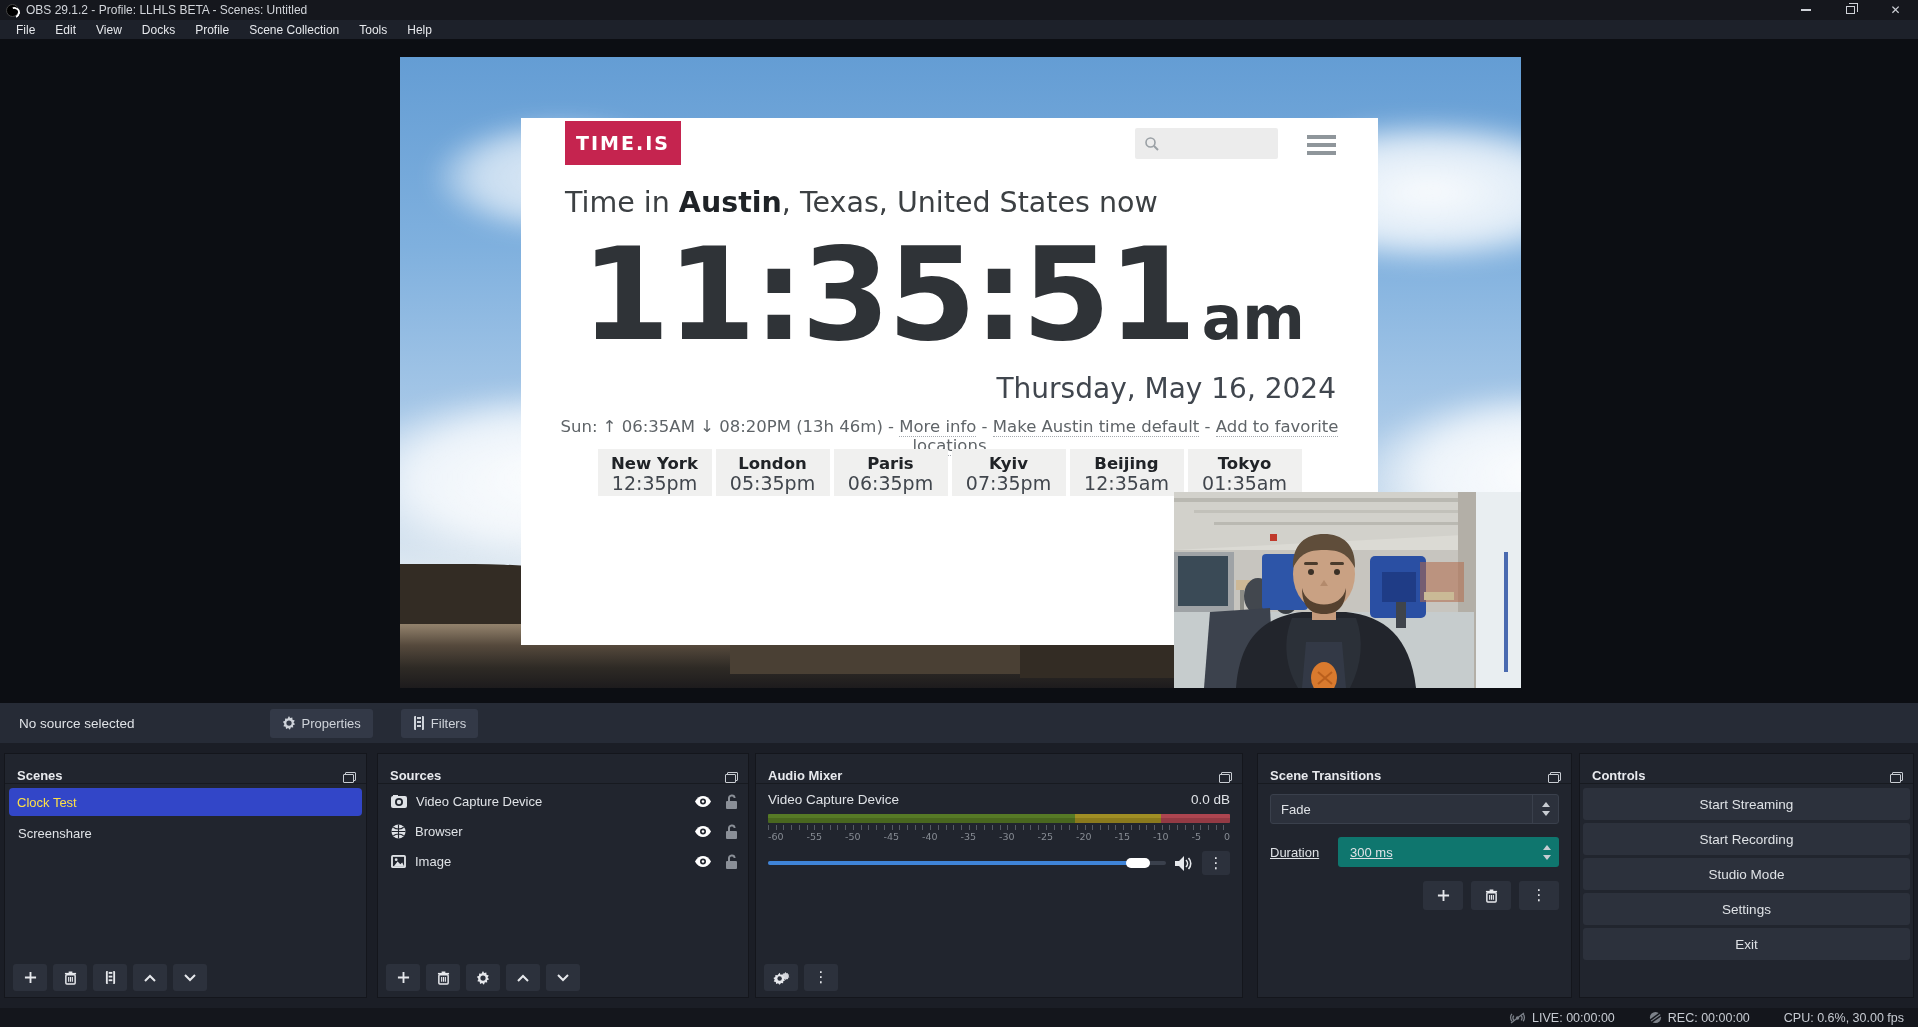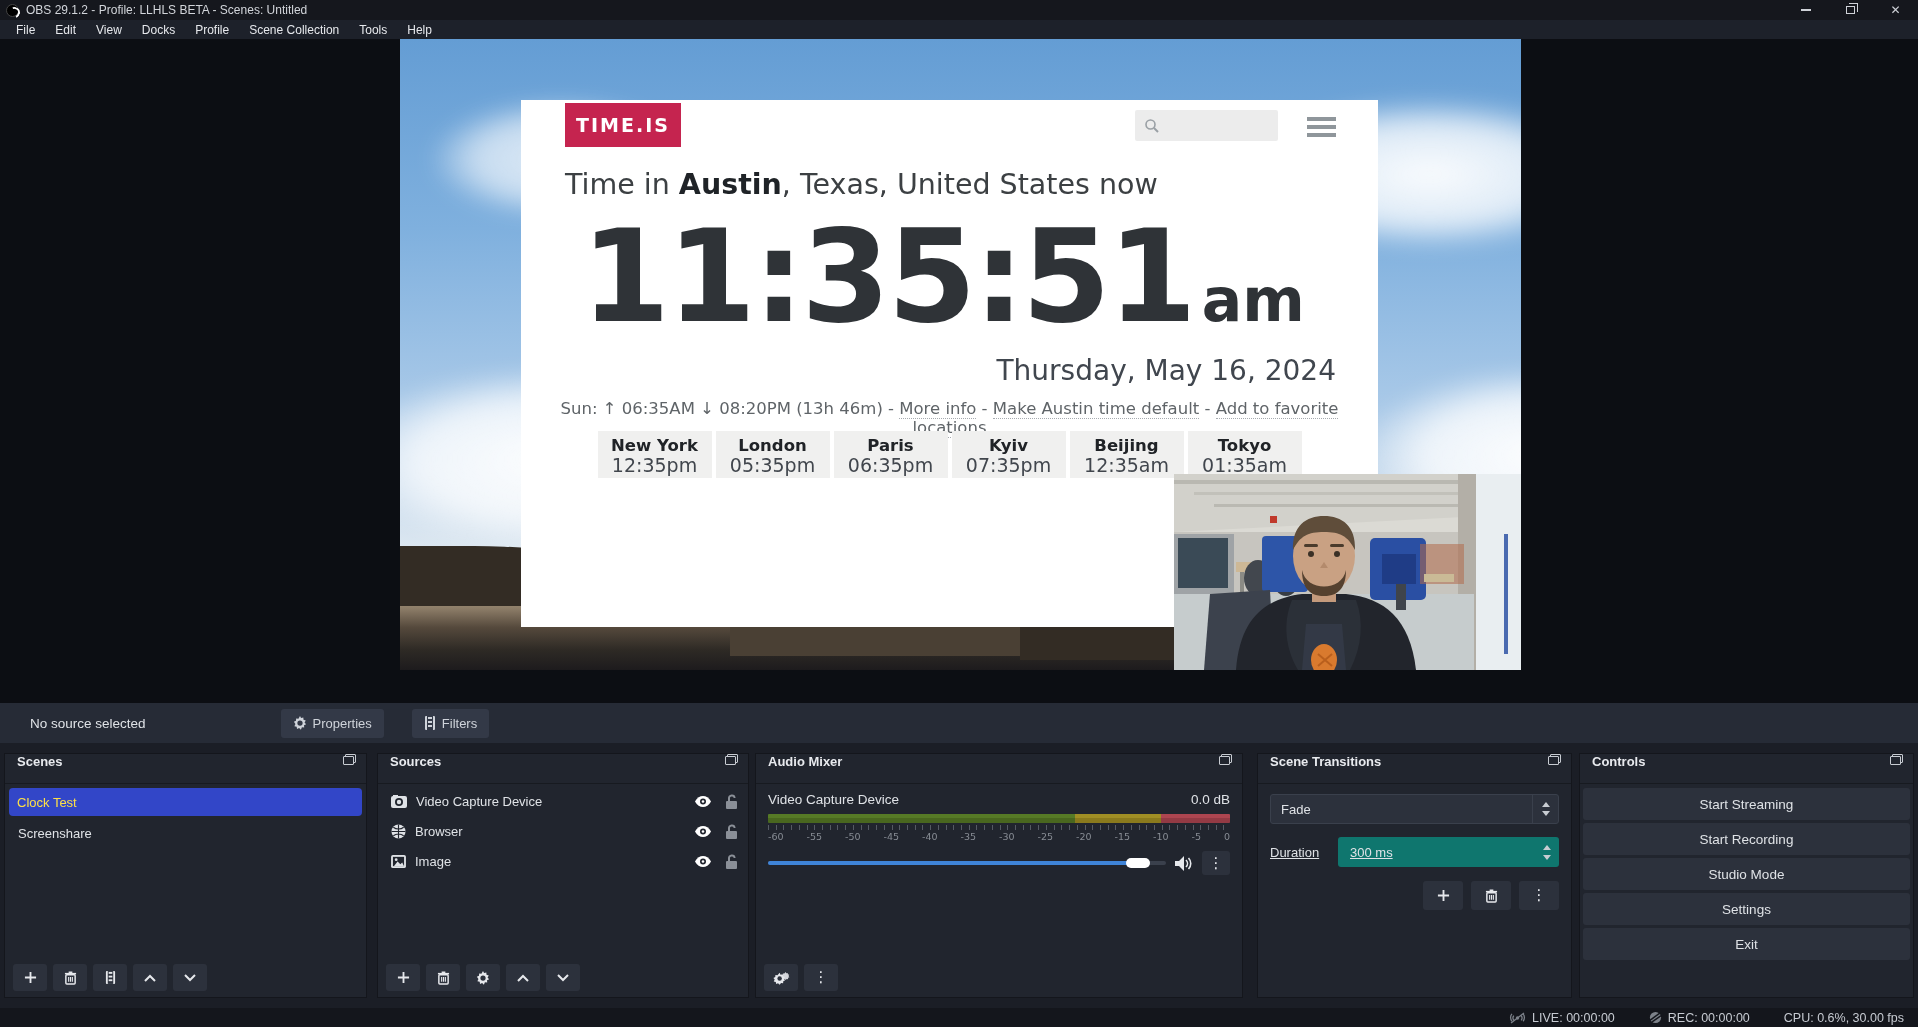--- a/index.html
+++ b/index.html
@@ -19,21 +19,21 @@
   .wb-min{width:10px;height:1.5px;background:#cfd2d8;}
   .wb-max{width:9px;height:8px;border:1px solid #cfd2d8;position:relative;}
   .wb-max::before{content:"";position:absolute;left:2px;top:-4px;width:8px;height:8px;border:1px solid #cfd2d8;border-left:none;border-bottom:none;}
 
   
   .menubar{position:absolute;left:0;top:20px;width:100%;height:19px;background:#1d212a;display:flex;align-items:flex-start;padding-left:6px;}
   .menu-item{font-size:12px;color:#e6e8ec;padding:0 10px;height:19px;display:flex;align-items:center;}
 
   
   .preview{position:absolute;left:0;top:39px;width:100%;height:664px;background:#0c0e13;}
-  .canvas{position:absolute;left:400px;top:0;width:1121px;height:631px;overflow:hidden;
+  .canvas{position:absolute;left:400px;top:18px;width:1121px;height:631px;overflow:hidden;
           background:linear-gradient(180deg,#649dd4 0%,#7fb0de 30%,#a9c9e8 58%,#cfdfee 75%,#e2ebf2 83%);}
   .cloud{position:absolute;border-radius:50%;filter:blur(10px);background:radial-gradient(ellipse at center,rgba(255,255,255,.96) 0%,rgba(255,255,255,.75) 45%,rgba(255,255,255,0) 72%);}
   .desert{position:absolute;left:0;bottom:0;width:100%;height:112px;
           background:linear-gradient(180deg,#d8cdb2 0%,#c6b491 22%,#8d7d68 45%,#55493c 62%,#2e2a25 82%,#1d1b1d 100%);}
   .mound{position:absolute;background:#4a4034;border-radius:50% 50% 0 0;}
   .mound.dark{background:#332c24;}
 
   
   .card{position:absolute;left:121px;top:61px;width:857px;height:527px;background:#fff;z-index:2;}
   .ti-logo{position:absolute;left:44px;top:3px;width:116px;height:44px;background:#c5244f;color:#fff;
@@ -55,29 +55,29 @@
   .ti-cities{position:absolute;left:0;top:331px;width:100%;display:flex;justify-content:center;gap:4px;}
   .city{width:114px;height:47px;background:#f0f0ef;text-align:center;font-family:"DejaVu Sans",sans-serif;padding-top:5px;}
   .city .cname{font-size:16.5px;font-weight:bold;color:#202327;}
   .city .ctime{font-size:19px;color:#41464d;line-height:1.15;}
 
   
   .webcam{position:absolute;left:774px;top:435px;width:347px;height:196px;z-index:5;background:#c9cac6;}
 
   
   .ctxbar{position:absolute;left:0;top:703px;width:100%;height:40px;background:#262b36;display:flex;align-items:center;}
-  .ctx-status{font-size:13.5px;color:#dfe2e6;margin-left:30px;}
+  .ctx-status{font-size:13.5px;color:#dfe2e6;margin-left:19px;}
   .ctx-btn{height:29px;background:#333947;border-radius:3px;color:#cfd3da;font-size:13px;
            display:flex;align-items:center;padding:0 12px;gap:6px;}
   .ctx-btn.props{margin-left:135px;}
   .ctx-btn.filters{margin-left:28px;}
 
   
   .dock{position:absolute;top:753px;height:245px;background:#21252e;border:1px solid #14161c;}
-  .dock-header{height:30px;background:#21252e;border-bottom:1px solid #171a20;display:flex;align-items:flex-start;
+  .dock-header{height:30px;background:#21252e;border-bottom:1px solid #171a20;display:flex;align-items:flex-end;
                padding:0 10px 0 12px;}
   .dock-title{font-size:13px;font-weight:bold;color:#e8eaee;flex:1;}
   .popout{width:13px;height:11px;position:relative;flex:none;}
   .popout::before{content:"";position:absolute;right:0;top:0;width:9px;height:7px;border:1.5px solid #c8ccd2;border-radius:1px;}
   .popout::after{content:"";position:absolute;left:0;bottom:0;width:9px;height:7px;border:1.5px solid #c8ccd2;background:#21252e;border-radius:1px;}
   .dock-toolbar{position:absolute;left:8px;bottom:6px;display:flex;gap:6px;align-items:center;}
   .tool-btn{min-width:34px;height:27px;background:#2c313c;border-radius:3px;display:flex;align-items:center;justify-content:center;color:#e6e8ec;}
 
   .scene-item{margin:4px 4px 2px 4px;height:28px;display:flex;align-items:center;padding-left:8px;
               font-size:13px;color:#dfe2e6;border-radius:4px;}

